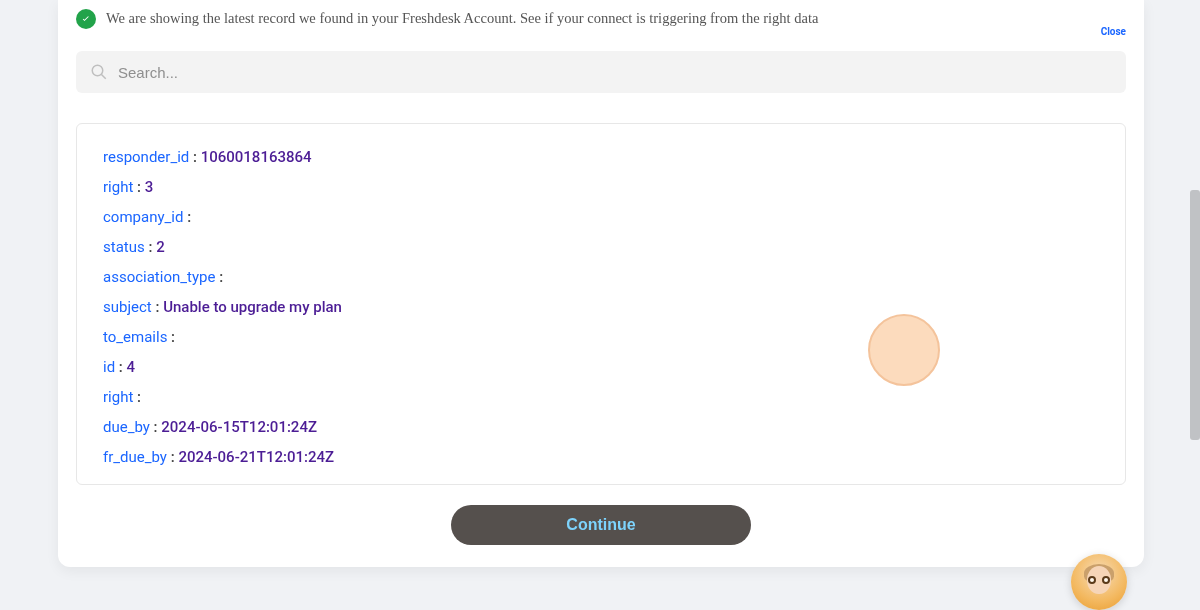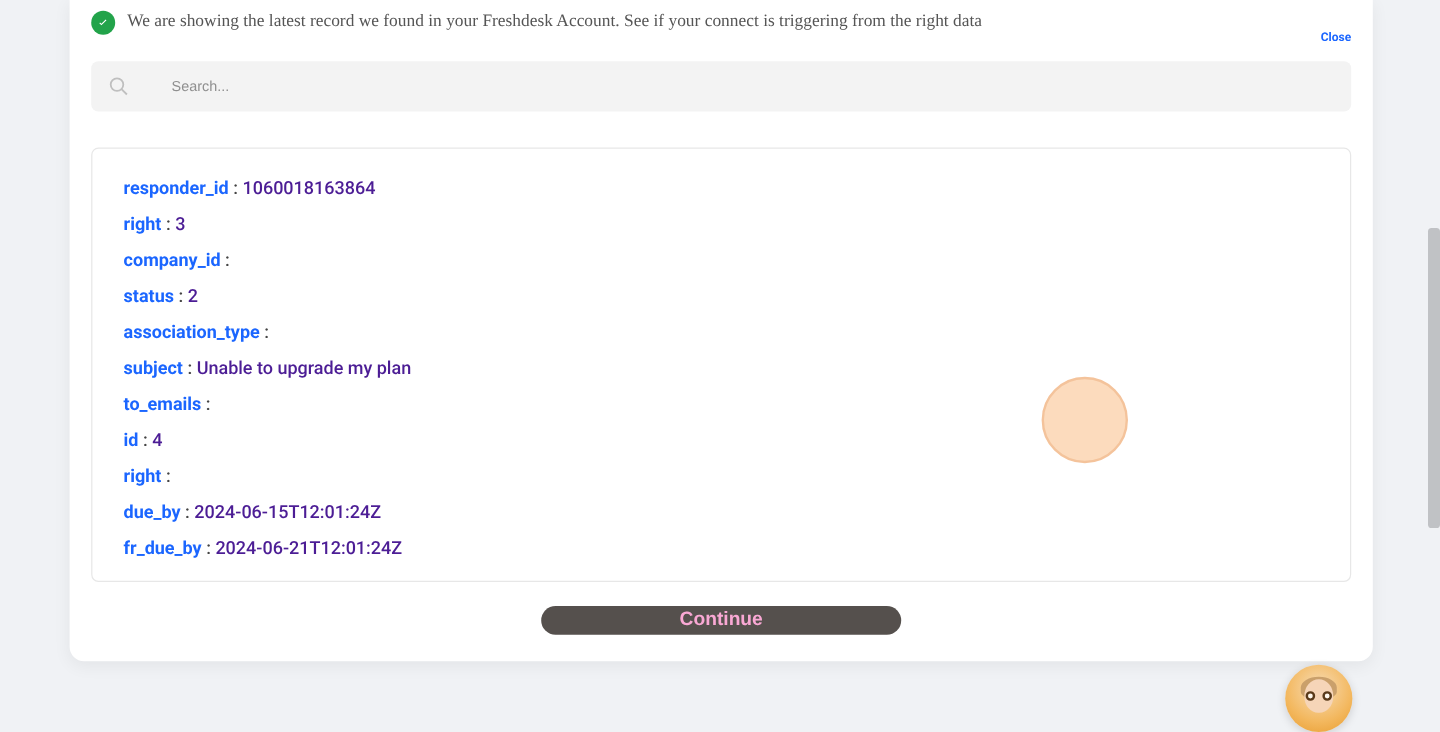--- a/index.html
+++ b/index.html
@@ -73,24 +73,23 @@
   .search-icon {
     width: 18px; height: 18px;
     margin-right: 10px;
     flex-shrink: 0;
   }
   .search-icon svg { width: 18px; height: 18px; stroke: #bfbfbf; fill: none; stroke-width: 2; }
   .search-input {
     border: none;
     background: transparent;
     outline: none;
-    font-size: 12px;
+    font-size: 15px;
     color: #0c4a6e;
     width: 100%;
-    margin-left: 25px;
   }
   .search-input::placeholder { color: #8f8f8f; }
 
   .record-box {
     border: 1px solid #e7e7e7;
     border-radius: 6px;
     height: 362px;
     position: relative;
     overflow: hidden;
   }
@@ -106,36 +105,36 @@
   .record-scroll::-webkit-scrollbar-button { height: 10px; background: #f5f5f5; }
   .record-scroll::-webkit-scrollbar-track { background: #f5f5f5; }
 
   .record-line {
     font-size: 15px;
     line-height: 30px;
     font-weight: 500;
   }
   .record-key {
     color: #1b66ff;
-    font-weight: 700;
+    font-weight: 400;
   }
   .record-sep { color: #444; }
   .record-val { color: #4c1d95; }
 
   .continue-row {
     display: flex;
     justify-content: center;
     margin-top: 20px;
   }
   .continue-btn {
     background: #55504d;
-    color: #f9a8d4;
+    color: #7dd3fc;
     border: none;
     border-radius: 24px;
-    height: 24px;
+    height: 40px;
     width: 300px;
     font-size: 16px;
     font-weight: 600;
     cursor: pointer;
   }
 
   .highlight-circle {
     position: absolute;
     left: 868px;
     top: 314px;

